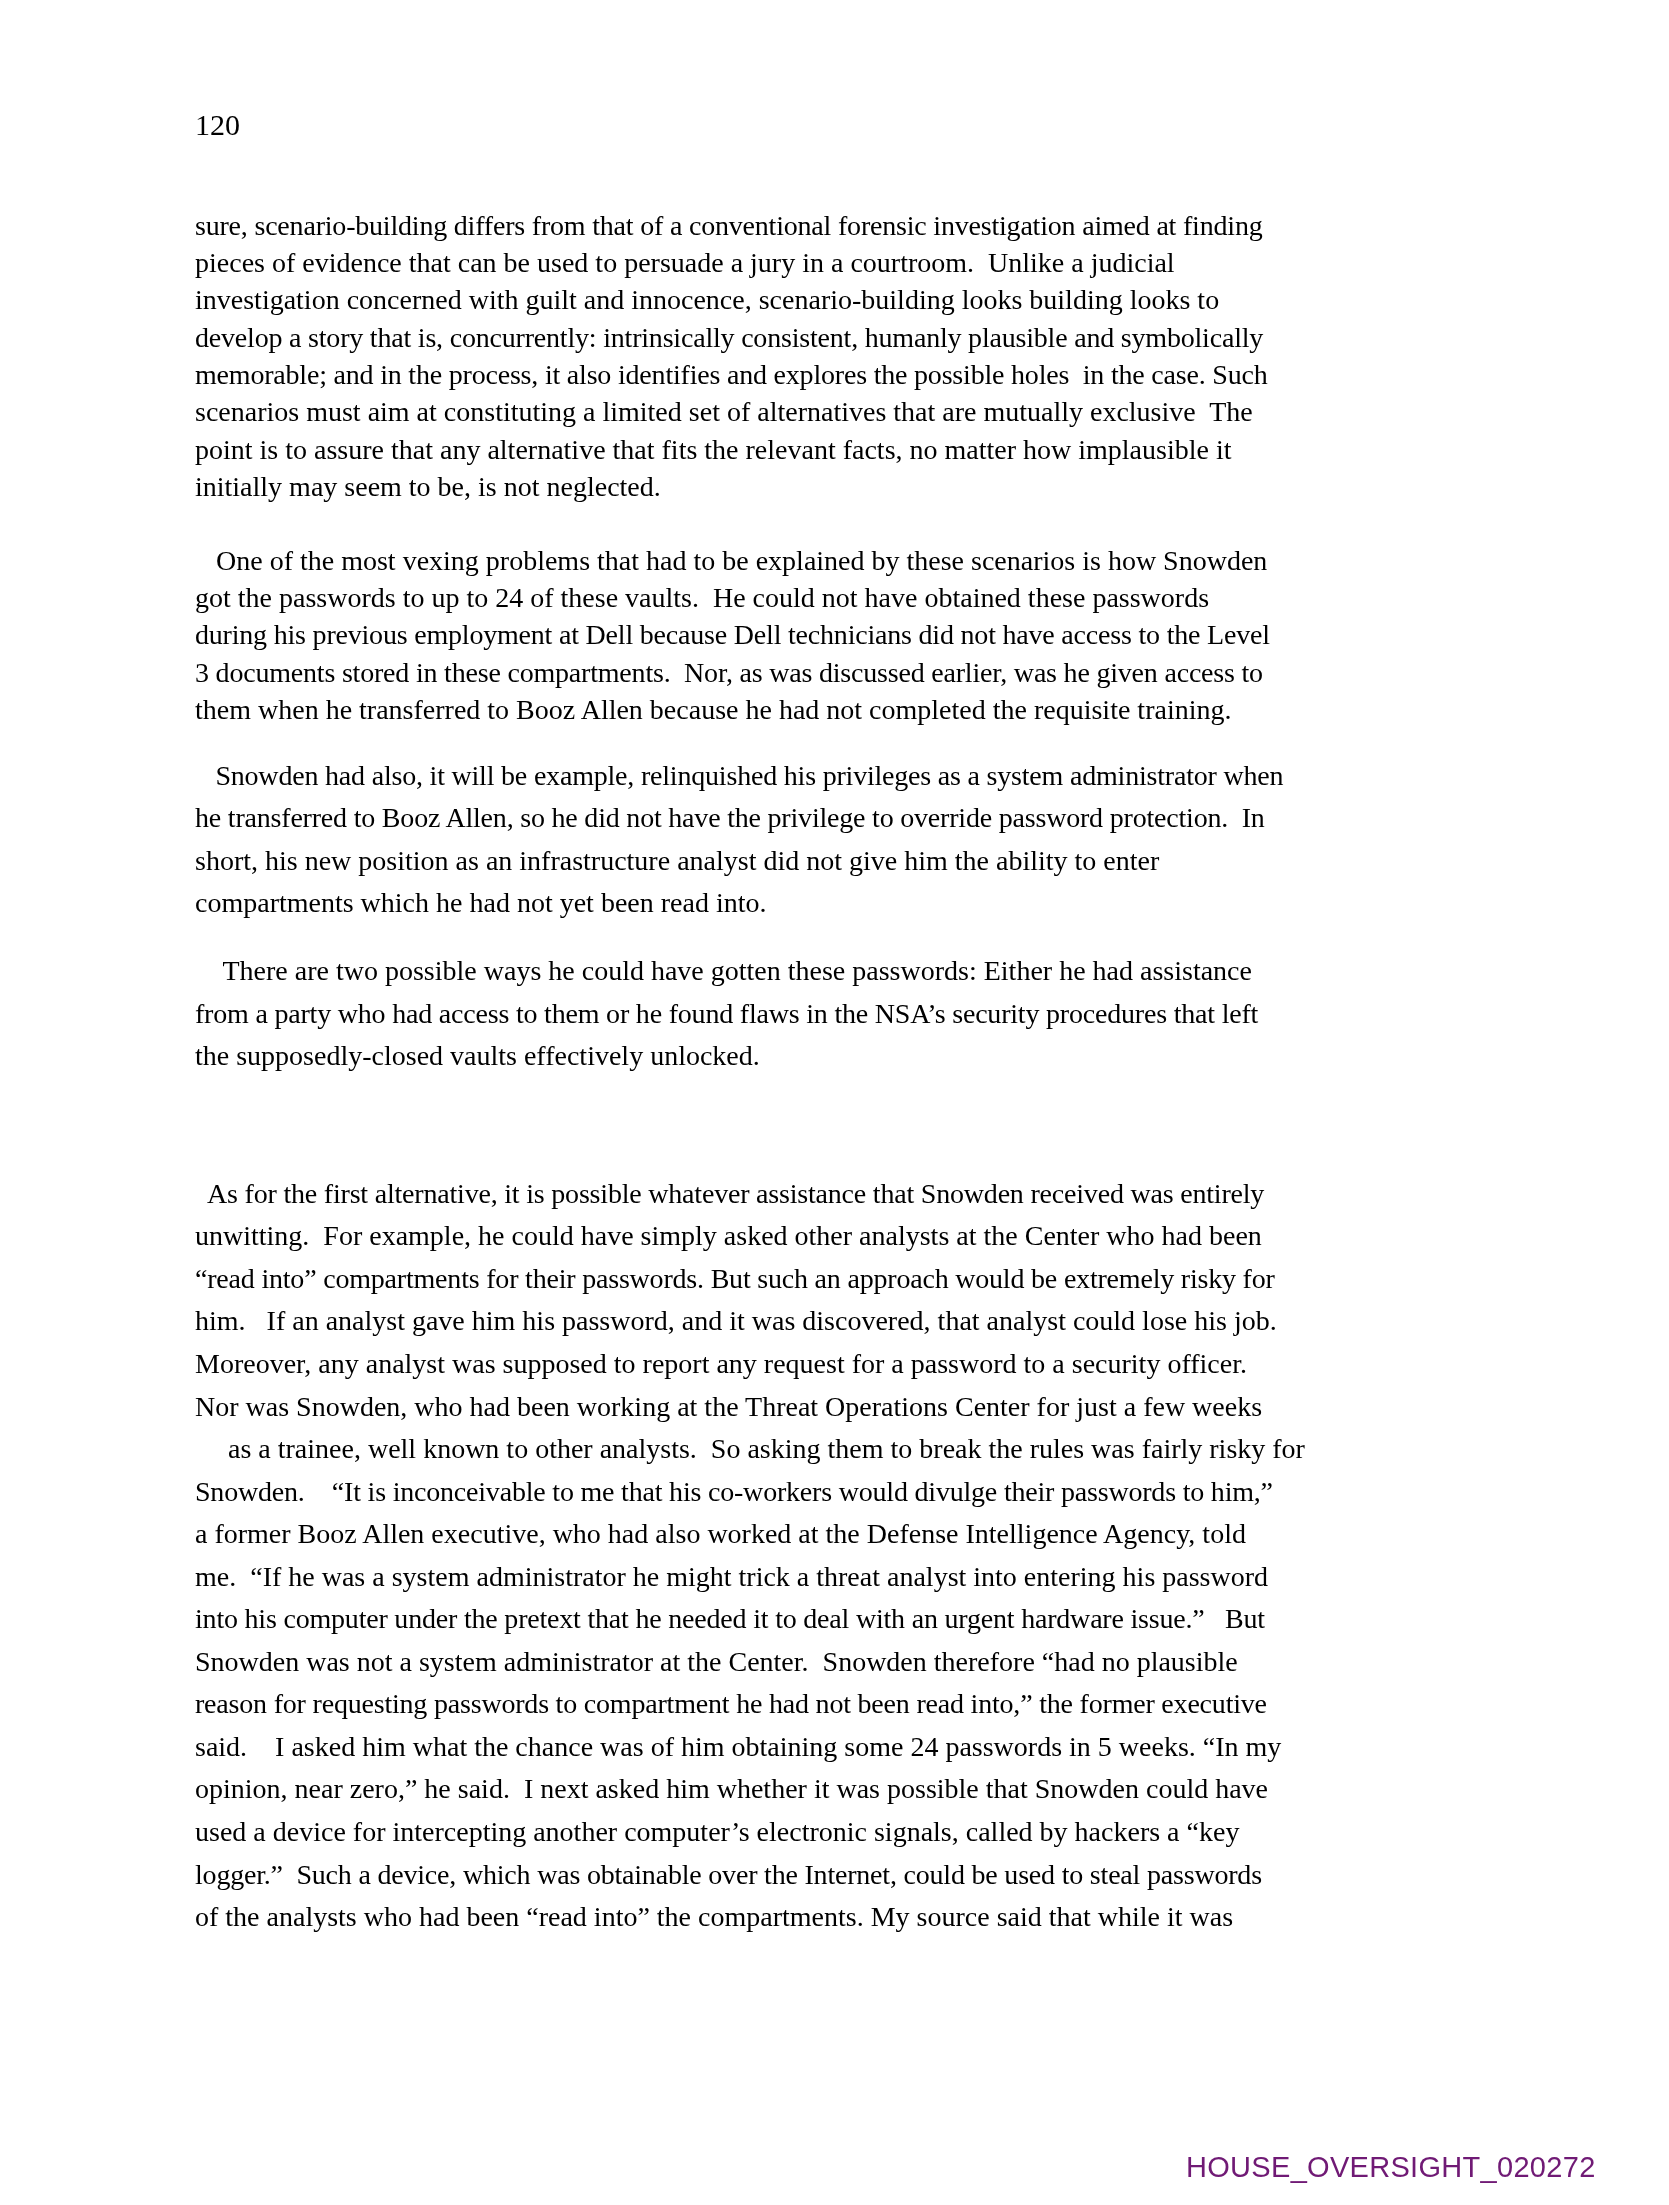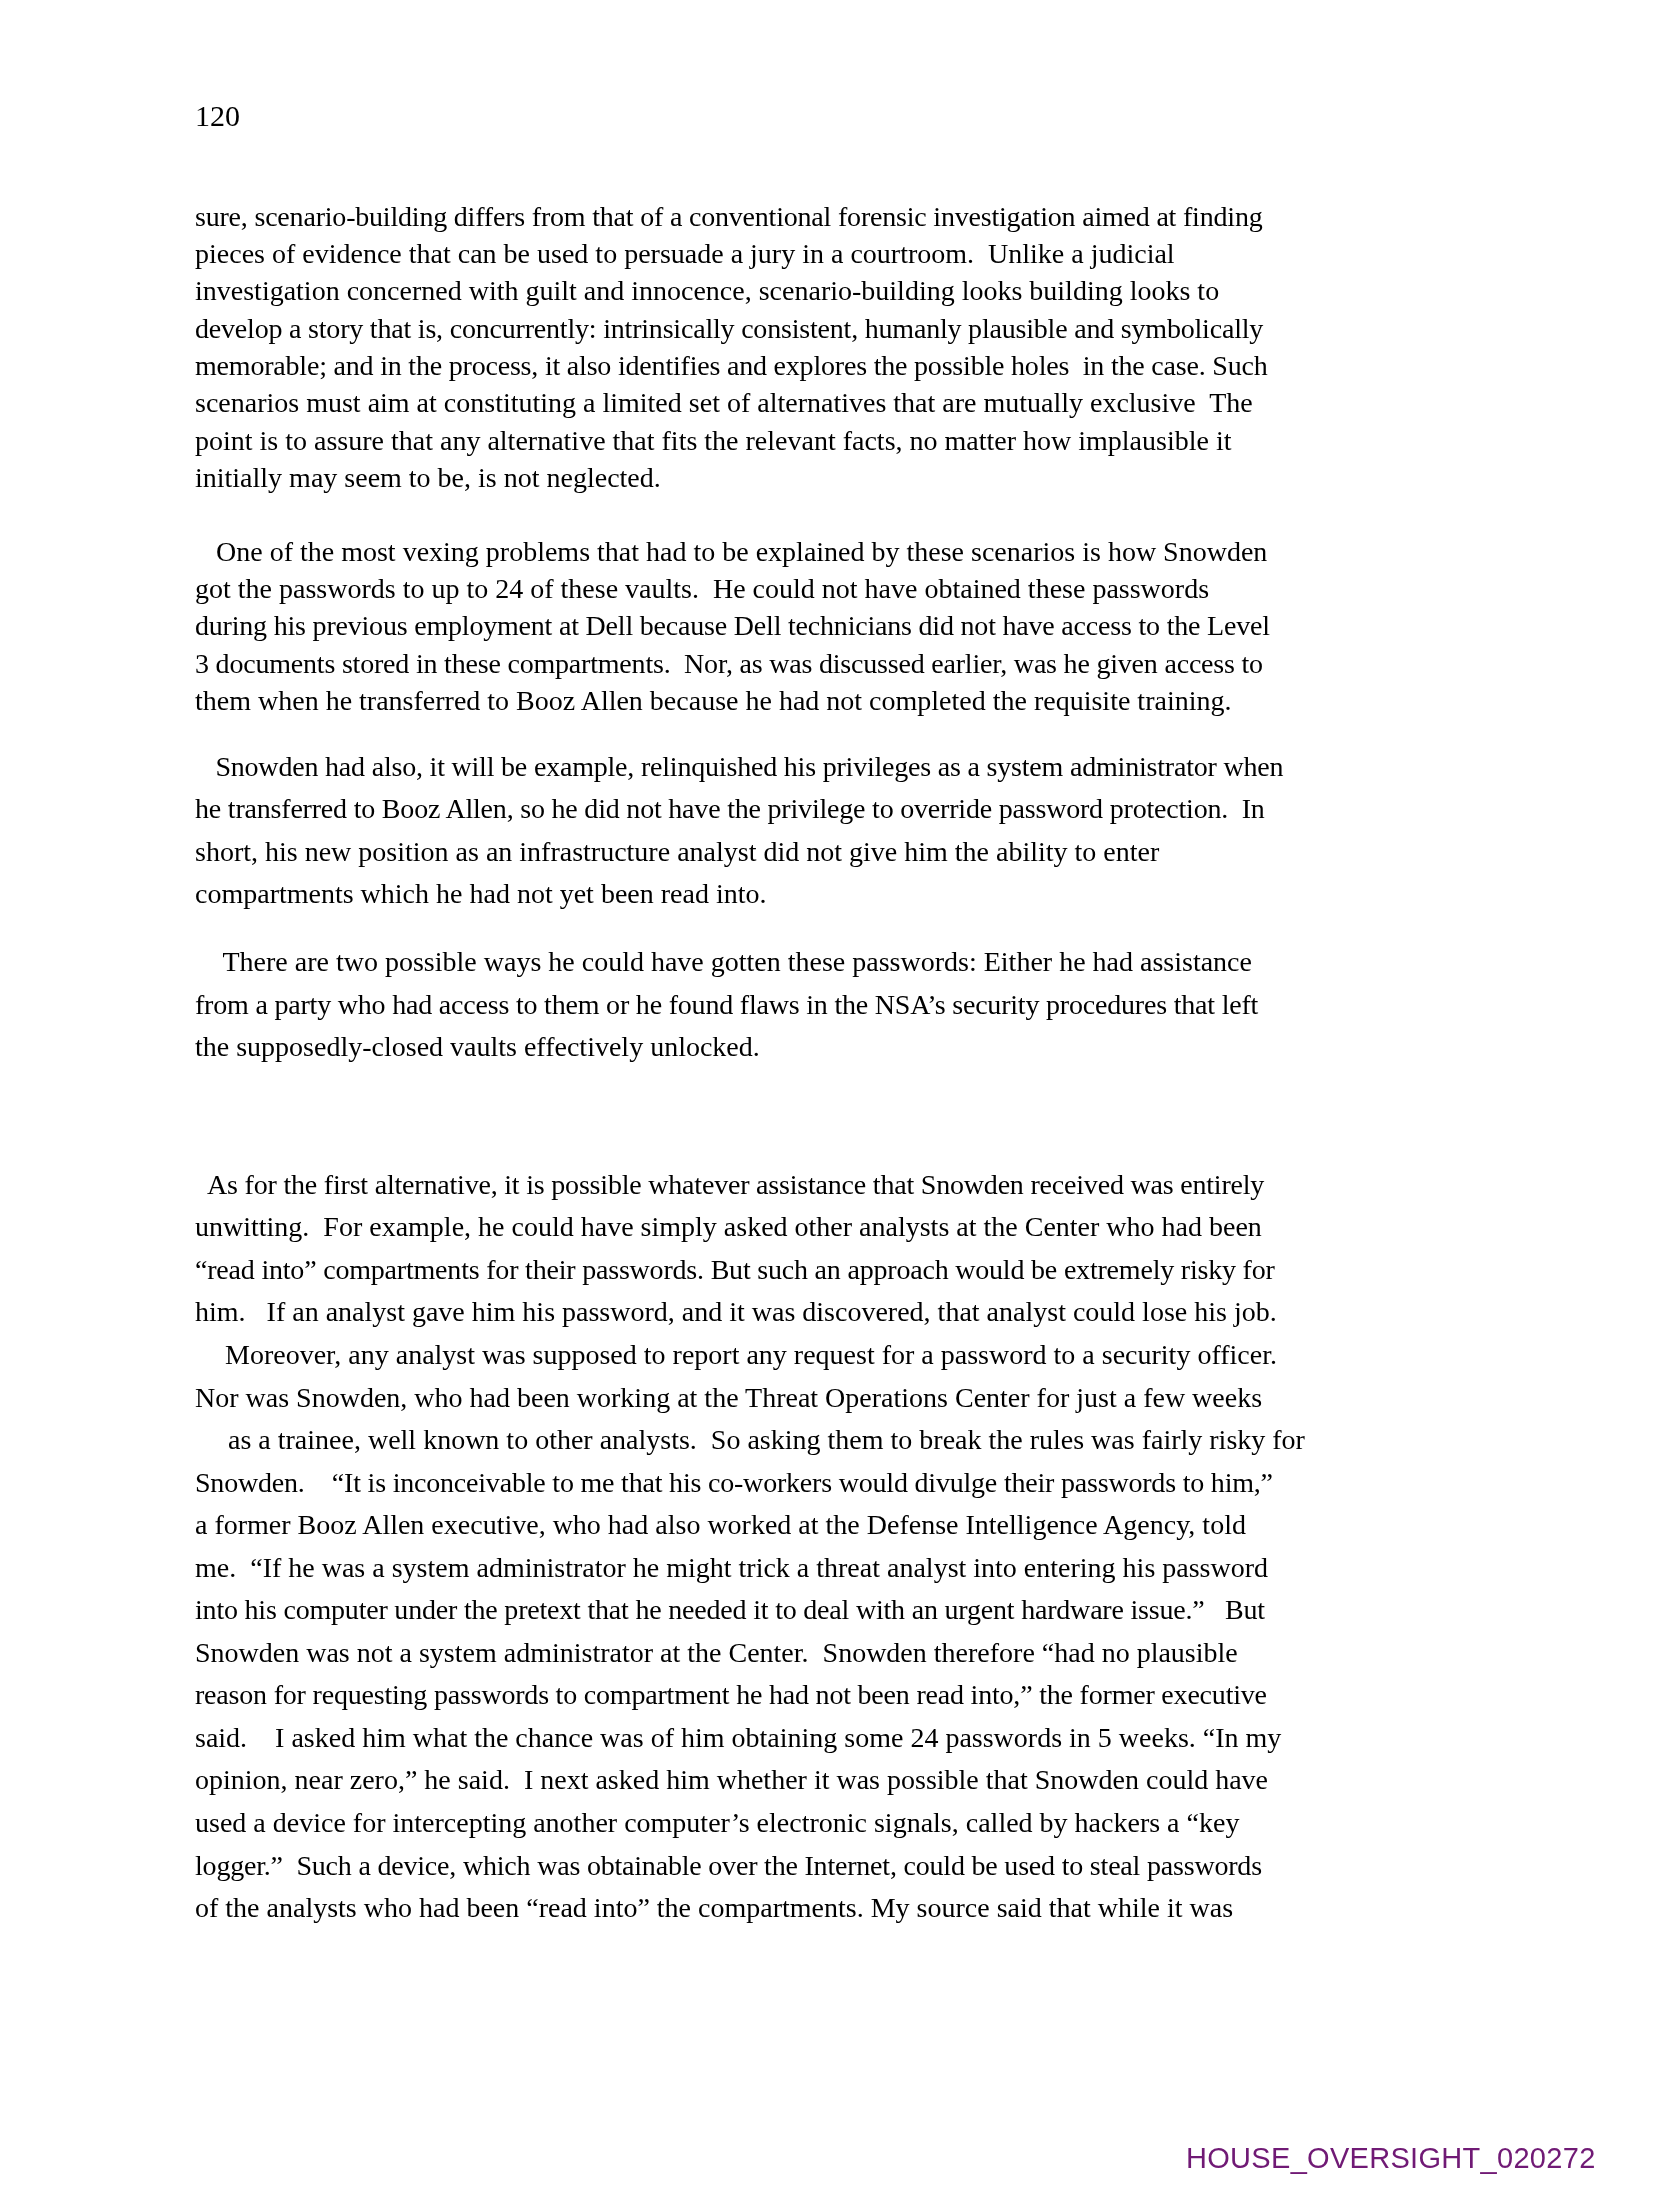--- a/index.html
+++ b/index.html
@@ -1,17 +1,17 @@
 <!DOCTYPE html>
 <html style="font-size:10.5px"><head>
 <meta charset="utf-8">
 <style>
   html, body { margin: 0; padding: 0; background: #ffffff; }
   body { width: 1669px; height: 2205px; position: relative; overflow: hidden; }
-  .page { position: absolute; left: 0; top: 0; width: 1669px; height: 1969px; background: #ffffff; color: #000000; }
+  .page { position: absolute; left: 0; top: 9px; width: 1669px; height: 1969px; background: #ffffff; color: #000000; }
   .pnum { position: absolute; left: 195px; top: 97px; font-family: "Liberation Serif", serif; font-size: 30px; line-height: 37px; }
   .line { position: absolute; left: 195px; white-space: pre; font-family: "Liberation Serif", serif; font-size: 28px; line-height: 37px; color: #000; }
   .heading { position: absolute; left: 195px; white-space: pre; font-family: "Liberation Serif", serif; font-style: italic; font-size: 30px; line-height: 37px; color: #000; }
   .stamp { position: absolute; left: 1186px; top: 2140px; font-family: "Liberation Sans", sans-serif; font-size: 29px; line-height: 37px; color: #701a75; letter-spacing: 0.3px; }
 </style>
 </head>
 <body>
 
 <div class="page">
 
@@ -48,21 +48,21 @@
     <div class="line" style="top:986px; letter-spacing:-0.2px;">from a party who had access to them or he found flaws in the NSA’s security procedures that left</div>
     <div class="line" style="top:1028px;">the supposedly-closed vaults effectively unlocked.</div>
   </div>
 
 
   <div>
     <div class="line" style="top:1166px; letter-spacing:-0.2px;">  As for the first alternative, it is possible whatever assistance that Snowden received was entirely</div>
     <div class="line" style="top:1208px;">unwitting.  For example, he could have simply asked other analysts at the Center who had been</div>
     <div class="line" style="top:1251px; letter-spacing:-0.2px;">“read into” compartments for their passwords. But such an approach would be extremely risky for</div>
     <div class="line" style="top:1293px;">him.   If an analyst gave him his password, and it was discovered, that analyst could lose his job.</div>
-    <div class="line" style="top:1336px;margin-left:30px;">Moreover, any analyst was supposed to report any request for a password to a security officer.</div>
+    <div class="line" style="top:1336px;">Moreover, any analyst was supposed to report any request for a password to a security officer.</div>
     <div class="line" style="top:1379px;">Nor was Snowden, who had been working at the Threat Operations Center for just a few weeks</div>
     <div class="line" style="top:1421px;margin-left:33px;">as a trainee, well known to other analysts.  So asking them to break the rules was fairly risky for</div>
     <div class="line" style="top:1464px; letter-spacing:-0.2px;">Snowden.    “It is inconceivable to me that his co-workers would divulge their passwords to him,”</div>
     <div class="line" style="top:1506px;">a former Booz Allen executive, who had also worked at the Defense Intelligence Agency, told</div>
     <div class="line" style="top:1549px;">me.  “If he was a system administrator he might trick a threat analyst into entering his password</div>
     <div class="line" style="top:1591px; letter-spacing:-0.2px;">into his computer under the pretext that he needed it to deal with an urgent hardware issue.”   But</div>
     <div class="line" style="top:1634px;">Snowden was not a system administrator at the Center.  Snowden therefore “had no plausible</div>
     <div class="line" style="top:1676px; letter-spacing:-0.2px;">reason for requesting passwords to compartment he had not been read into,” the former executive</div>
     <div class="line" style="top:1719px;">said.    I asked him what the chance was of him obtaining some 24 passwords in 5 weeks. “In my</div>
     <div class="line" style="top:1761px;">opinion, near zero,” he said.  I next asked him whether it was possible that Snowden could have</div>

